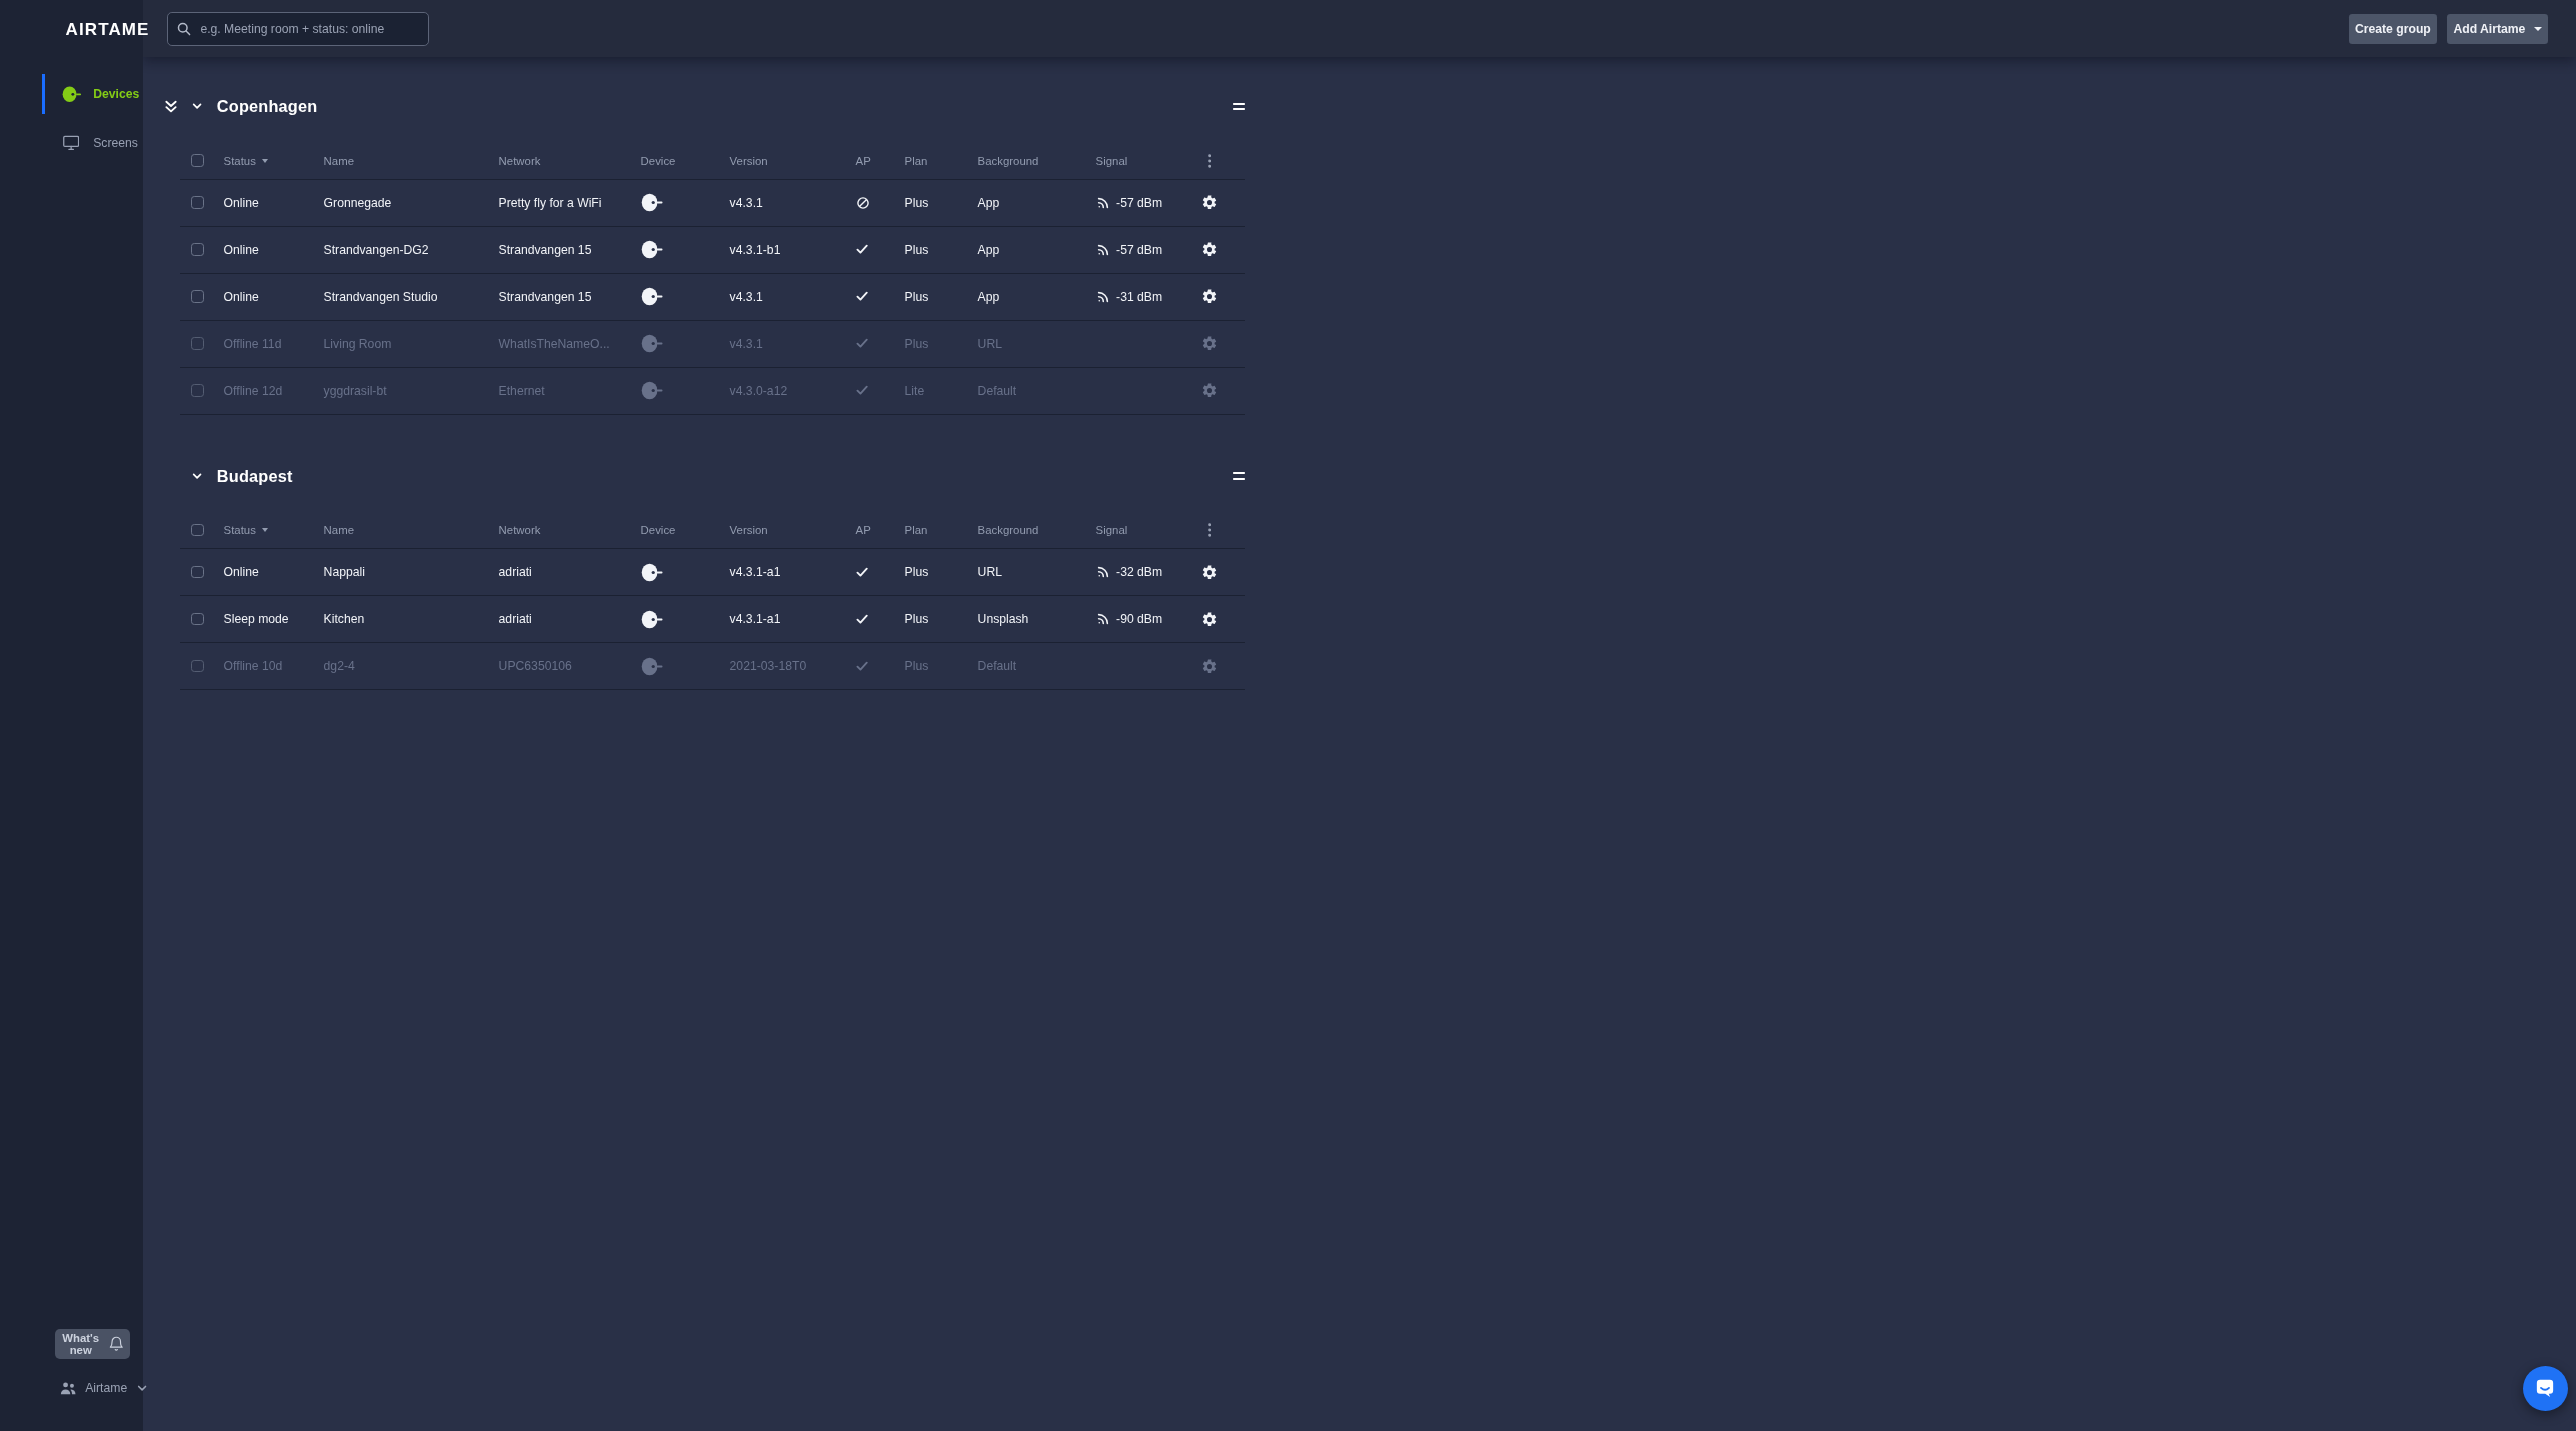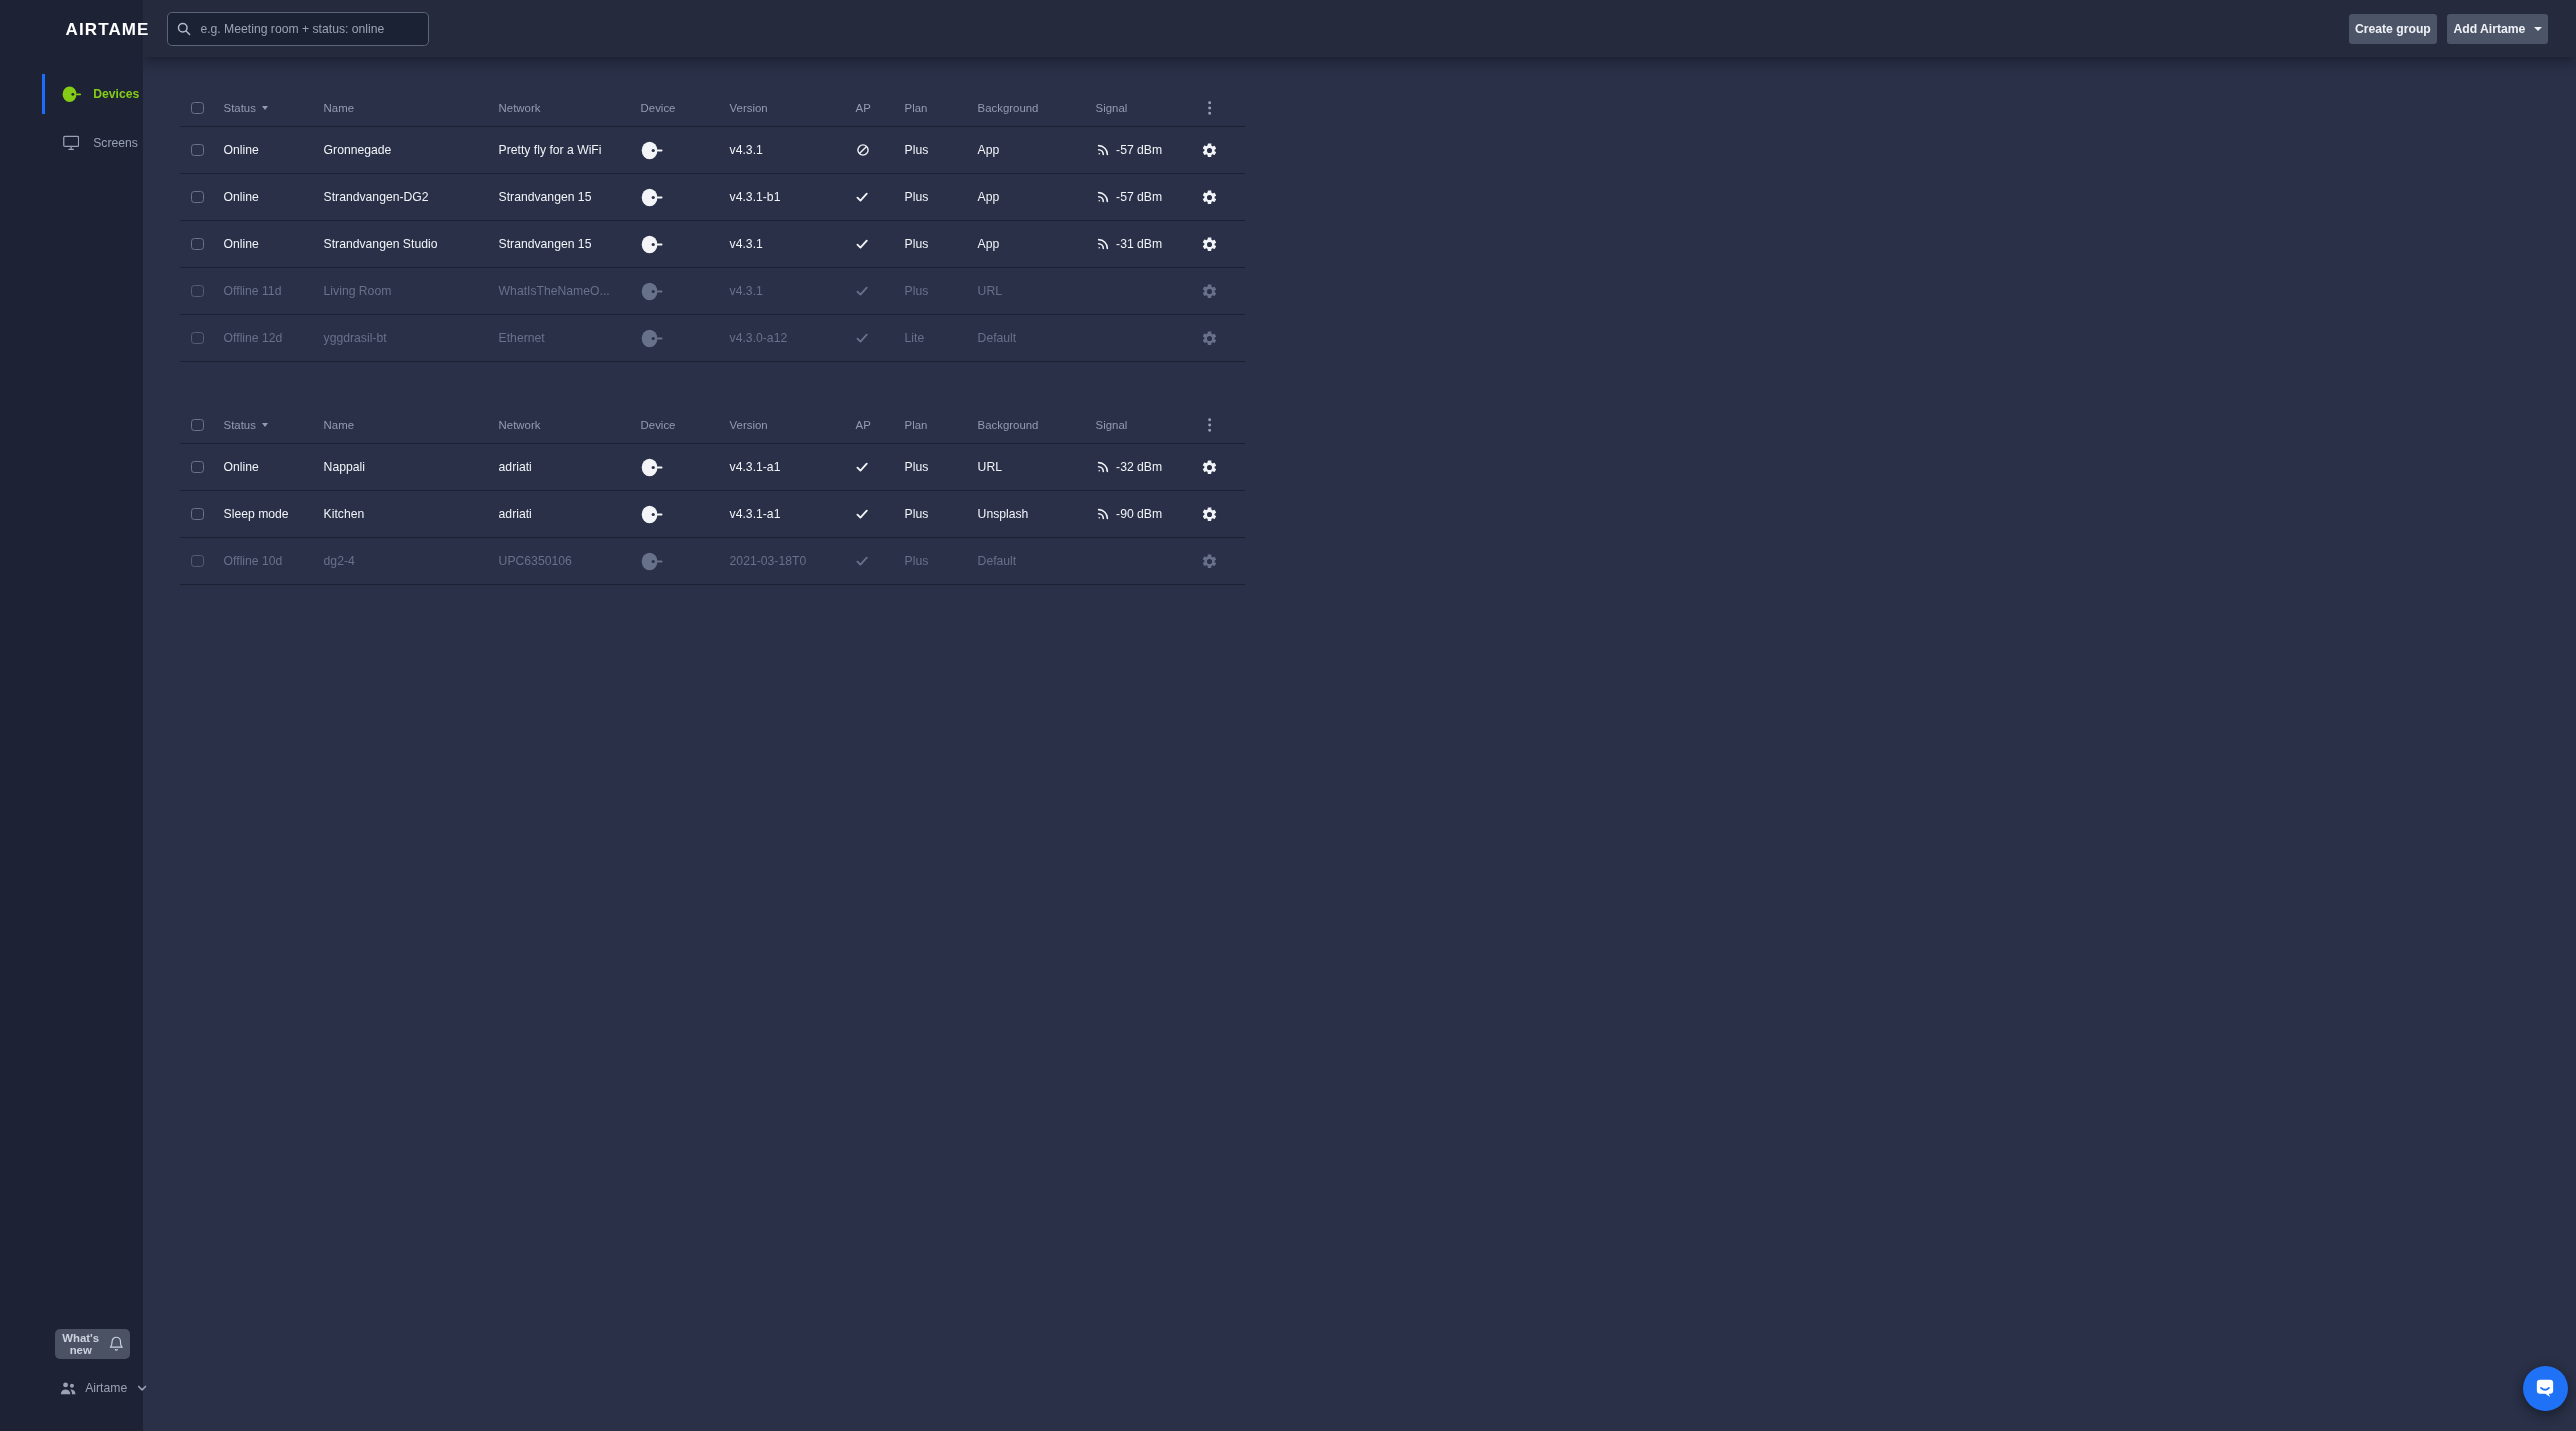--- a/index.html
+++ b/index.html
@@ -110,20 +110,38 @@
       </button>
       <button class="btn">
         <span>Add Airtame</span>
         <span class="caret"></span>
       </button>
     </div>
   </header>
 
   <main class="content" id="groups">
       <div class="group">
+        <div class="group-head">
+          <button class="icon-btn collapse-btn">
+            <svg width="14" height="15.5" viewBox="0 0 18 20" fill="none" stroke="currentColor" stroke-width="2.4" stroke-linecap="round" stroke-linejoin="round">
+              <polyline points="3 3.5 9 9 15 3.5"></polyline>
+              <polyline points="3 10.5 9 16 15 10.5"></polyline>
+            </svg>
+          </button>
+          <button class="icon-btn chev-btn">
+            <svg width="12.2" height="12.2" viewBox="0 0 16 16" fill="none" stroke="currentColor" stroke-width="2.2" stroke-linecap="round" stroke-linejoin="round">
+              <polyline points="3.5 5.8 8 10.3 12.5 5.8"></polyline>
+            </svg>
+          </button>
+          <h2 class="g-title">Copenhagen</h2>
+          <button class="g-eq">
+            <span></span>
+            <span></span>
+          </button>
+        </div>
         <div class="t-head">
           <div class="cell cell-cb">
             <span class="cb"></span>
           </div>
           <div class="cell th">
             <span>Status</span>
             <span class="sort-caret"></span>
           </div>
           <div class="cell th">
             <span>Name</span>
@@ -333,20 +351,32 @@
               <button class="icon-btn">
                 <svg width="17" height="17" viewBox="0 0 24 24" fill="currentColor">
                   <path d="M19.14,12.94a7.43,7.43,0,0,0,.06-.94,7.43,7.43,0,0,0-.06-.94l2.03-1.58a.49.49,0,0,0,.12-.62l-1.92-3.32a.49.49,0,0,0-.6-.22l-2.39,1a7.28,7.28,0,0,0-1.62-.94l-.36-2.54A.48.48,0,0,0,13.92,2H10.08a.48.48,0,0,0-.48.41L9.24,4.95a7.28,7.28,0,0,0-1.62.94l-2.39-1a.49.49,0,0,0-.6.22L2.71,8.43a.49.49,0,0,0,.12.62l2.03,1.58a7.43,7.43,0,0,0-.06.94,7.43,7.43,0,0,0,.06.94L2.83,14.09a.49.49,0,0,0-.12.62l1.92,3.32a.49.49,0,0,0,.6.22l2.39-1a7.28,7.28,0,0,0,1.62.94l.36,2.54a.48.48,0,0,0,.48.41h3.84a.48.48,0,0,0,.48-.41l.36-2.54a7.28,7.28,0,0,0,1.62-.94l2.39,1a.49.49,0,0,0,.6-.22l1.92-3.32a.49.49,0,0,0-.12-.62ZM12,15.6A3.6,3.6,0,1,1,15.6,12,3.6,3.6,0,0,1,12,15.6Z"></path>
                 </svg>
               </button>
             </div>
           </div>
         </div>
       </div>
       <div class="group">
+        <div class="group-head">
+          <button class="icon-btn chev-btn">
+            <svg width="12.2" height="12.2" viewBox="0 0 16 16" fill="none" stroke="currentColor" stroke-width="2.2" stroke-linecap="round" stroke-linejoin="round">
+              <polyline points="3.5 5.8 8 10.3 12.5 5.8"></polyline>
+            </svg>
+          </button>
+          <h2 class="g-title">Budapest</h2>
+          <button class="g-eq">
+            <span></span>
+            <span></span>
+          </button>
+        </div>
         <div class="t-head">
           <div class="cell cell-cb">
             <span class="cb"></span>
           </div>
           <div class="cell th">
             <span>Status</span>
             <span class="sort-caret"></span>
           </div>
           <div class="cell th">
             <span>Name</span>

